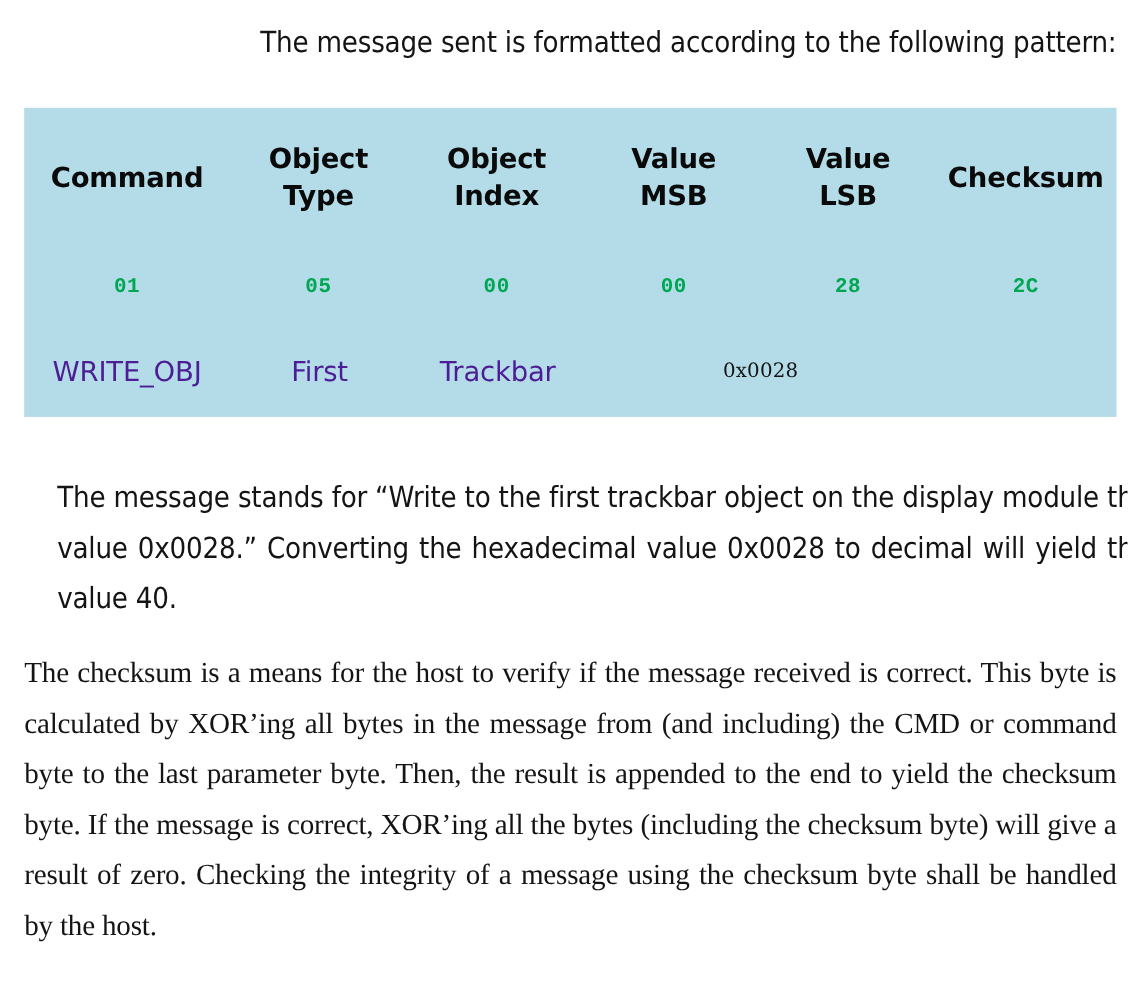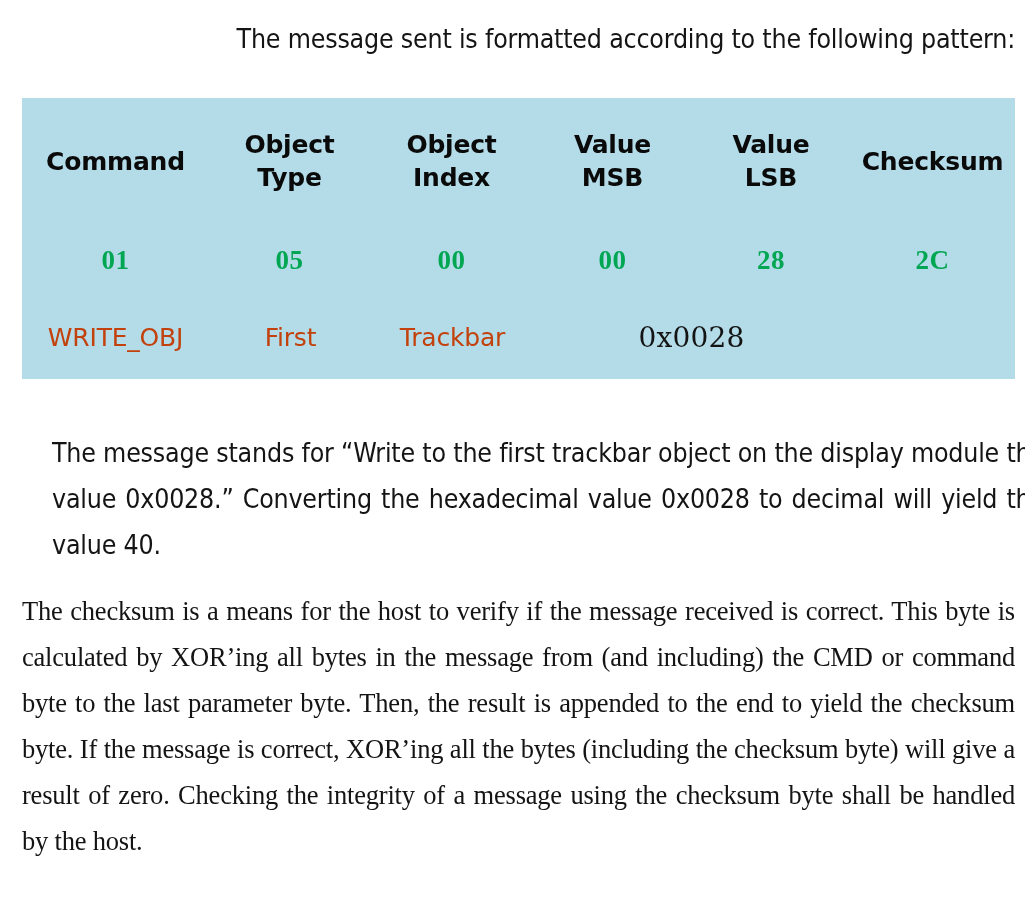--- a/index.html
+++ b/index.html
@@ -90,39 +90,39 @@
   .hdr-text {
     font-family: "DejaVu Sans", "Liberation Sans", sans-serif;
     font-weight: bold;
     font-size: 25px;
     line-height: 33px;
     color: #0a0a0a;
     letter-spacing: -0.2px;
   }
 
   .hex-text {
-    font-family: Liberation Serif, serif;
+    font-family: Liberation Mono, monospace;
     font-weight: bold;
-    font-size: 27px;
+    font-size: 19px;
     color: #00a651;
     letter-spacing: 0.5px;
   }
 
   .desc-text {
     font-family: "DejaVu Sans", "Liberation Sans", sans-serif;
     font-weight: normal;
     font-size: 25px;
-    color: #c2410c;
+    color: #4c1d95;
     letter-spacing: -0.2px;
   }
 
   .desc-serif {
     font-family: "DejaVu Serif", "Liberation Serif", serif;
     font-weight: normal;
-    font-size: 28px;
+    font-size: 18px;
     color: #141414;
     letter-spacing: 0.2px;
   }
 </style>
 </head>
 <body>
 
 <div class="page">
 
   <div class="para lead">The message sent is formatted according to the following pattern:</div>

